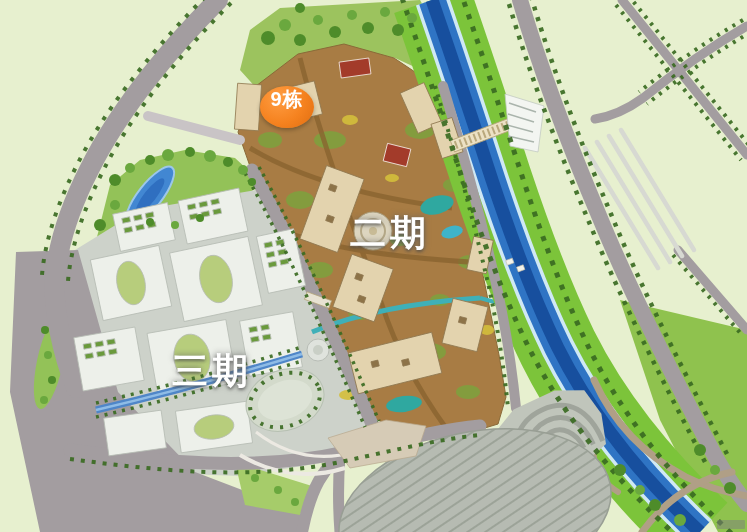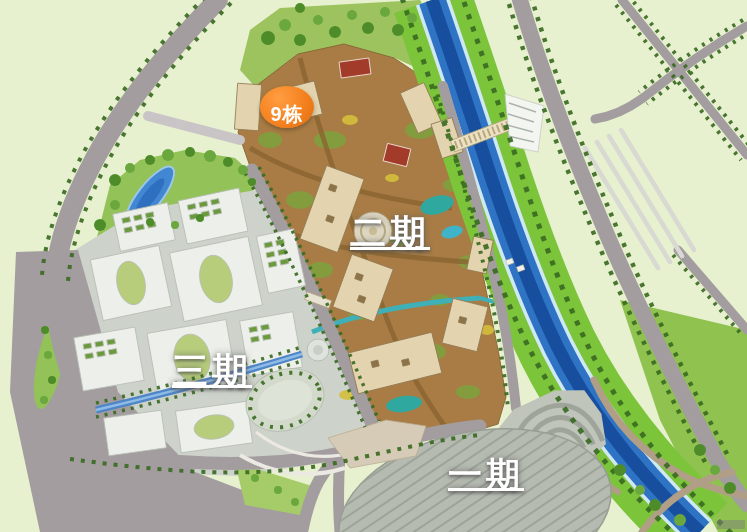--- a/index.html
+++ b/index.html
@@ -9,27 +9,27 @@
     --pond_blue:#4287d2; --canal_blue:#4f86c8; --phase2_ground:#a87c44; --phase2_building:#e3d3ae;
     --phase3_ground:#cdd2ca; --phase3_building:#edf0ea; --phase1_roof:#b6bbb2; --plaza_gray:#d3dacb;
     --court_red:#a33b2a; --pool_teal:#2fa8a0;
   }
   html,body{margin:0;padding:0;background:#dfe6d2;}
   .stage{position:relative;width:747px;height:532px;overflow:hidden;
          font-family:"Liberation Sans","DejaVu Sans",sans-serif;}
   .stage svg{position:absolute;left:0;top:0;filter:blur(.45px);}
   .lbl{position:absolute;color:var(--label_white);font-weight:700;line-height:1;
        letter-spacing:4px;white-space:nowrap;
-       text-shadow:0 0 6px rgba(100,100,100,.9),0 2px 3px rgba(60,60,60,.55);text-decoration:underline;}
+       text-shadow:0 0 6px rgba(100,100,100,.9),0 2px 3px rgba(60,60,60,.55);}
   .lbl-p2{left:350px;top:215px;font-size:36px;}
   .lbl-p3{left:172px;top:313px;font-size:36px;margin-top:40px;}
   .lbl-p1{left:448px;top:457px;font-size:34px;}
   .badge{position:absolute;left:260px;top:86px;width:54px;height:42px;border-radius:50%;
          background:radial-gradient(circle at 35% 28%, #ff9d42 0%, var(--badge_orange) 55%, var(--badge_orange_dark) 100%);
-         display:flex;align-items:flex-end;justify-content:center;
+         display:flex;align-items:flex-start;justify-content:center;
          color:var(--label_white);font-size:20px;font-weight:700;letter-spacing:1px;
          box-shadow:0 2px 4px rgba(0,0,0,.28);cursor:pointer;}
   .watermark{position:absolute;right:2px;bottom:3px;width:28px;height:9px;
              background:rgba(125,125,125,.5);border-radius:1px;}
 </style>
 </head>
 <body>
 
 <div class="stage">
 <svg width="747" height="532" viewBox="0 0 747 532">
@@ -367,15 +367,14 @@
           <circle cx="295" cy="502" r="4"></circle>
     </g>
   </g>
 </svg>
 
 <div class="badge">
   <span>9栋</span>
 </div>
 <div class="lbl lbl-p2">二期</div>
 <div class="lbl lbl-p3">三期</div>
-<div class="lbl lbl-p1">一期</div>
 <div class="watermark"></div>
 </div>
 
 </body></html>

